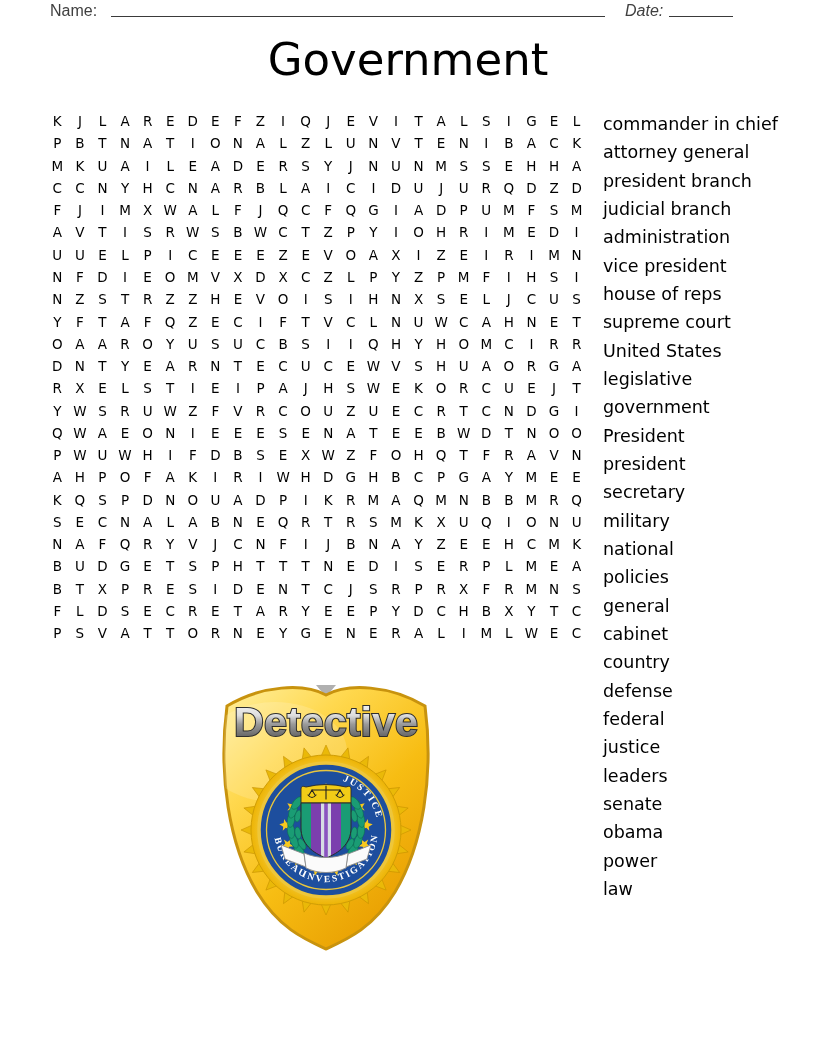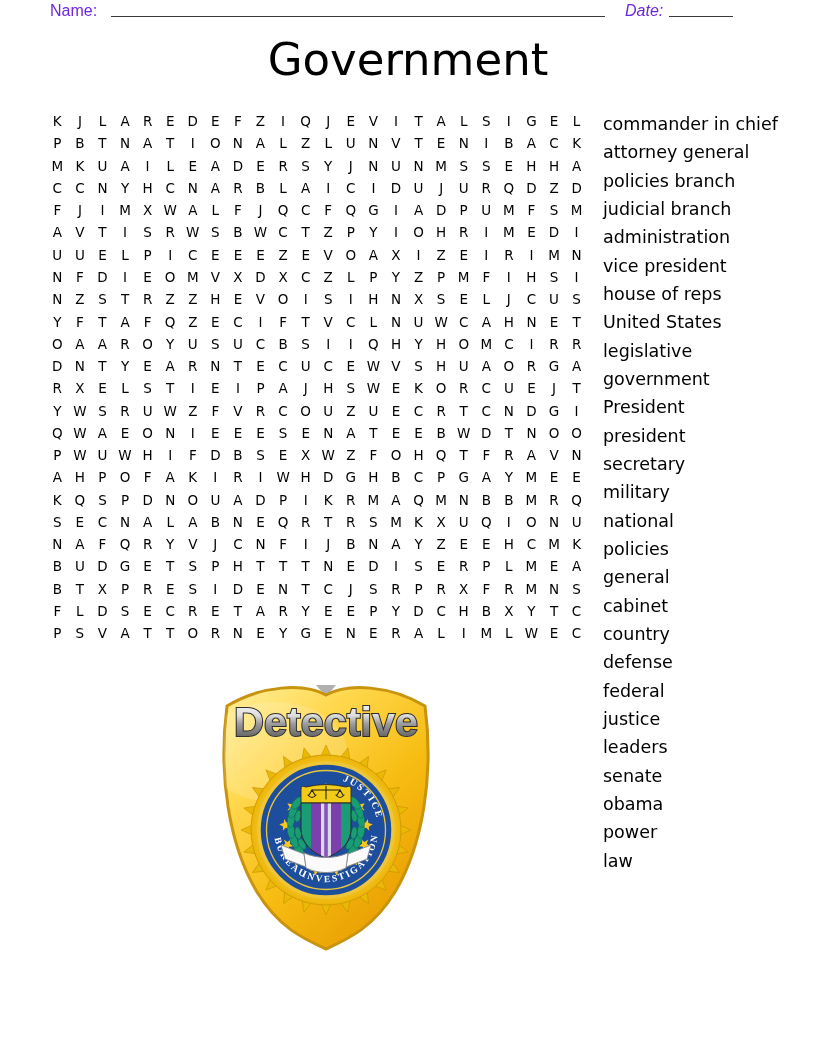--- a/index.html
+++ b/index.html
@@ -1,21 +1,21 @@
 <!DOCTYPE html>
 <html><head>
 <meta charset="utf-8">
 <style>
   html,body{margin:0;padding:0;background:#fff;}
   .page{position:relative;width:816px;height:1056px;background:#ffffff;
         font-family:"DejaVu Sans",sans-serif;overflow:hidden;color:#000;}
 
   
   .hdr-label{position:absolute;top:2px;font-family:"Liberation Sans",sans-serif;
-             font-size:16px;color:#6d28d9;}
+             font-size:16px;color:#404040;}
   .lbl-name{left:50px;}
   .lbl-date{left:625px;font-style:italic;}
   .blank-line{position:absolute;top:0;height:16px;border-bottom:1.6px solid #3a3a3a;}
   .line-name{left:111px;width:494px;}
   .line-date{left:669px;width:64px;}
 
   
   .title{position:absolute;top:33px;left:0;width:100%;text-align:center;
          font-size:45px;font-weight:400;letter-spacing:0;}
 
@@ -627,25 +627,26 @@
       <span class="cell">M</span>
       <span class="cell">L</span>
       <span class="cell">W</span>
       <span class="cell">E</span>
       <span class="cell">C</span>
     </div>
 
   <div class="word-list">
       <div class="word">commander in chief</div>
       <div class="word">attorney general</div>
-      <div class="word">policies branch</div>
+      <div class="word">president branch</div>
       <div class="word">judicial branch</div>
       <div class="word">administration</div>
       <div class="word">vice president</div>
       <div class="word">house of reps</div>
+      <div class="word">supreme court</div>
       <div class="word">United States</div>
       <div class="word">legislative</div>
       <div class="word">government</div>
       <div class="word">President</div>
       <div class="word">president</div>
       <div class="word">secretary</div>
       <div class="word">military</div>
       <div class="word">national</div>
       <div class="word">policies</div>
       <div class="word">general</div>

